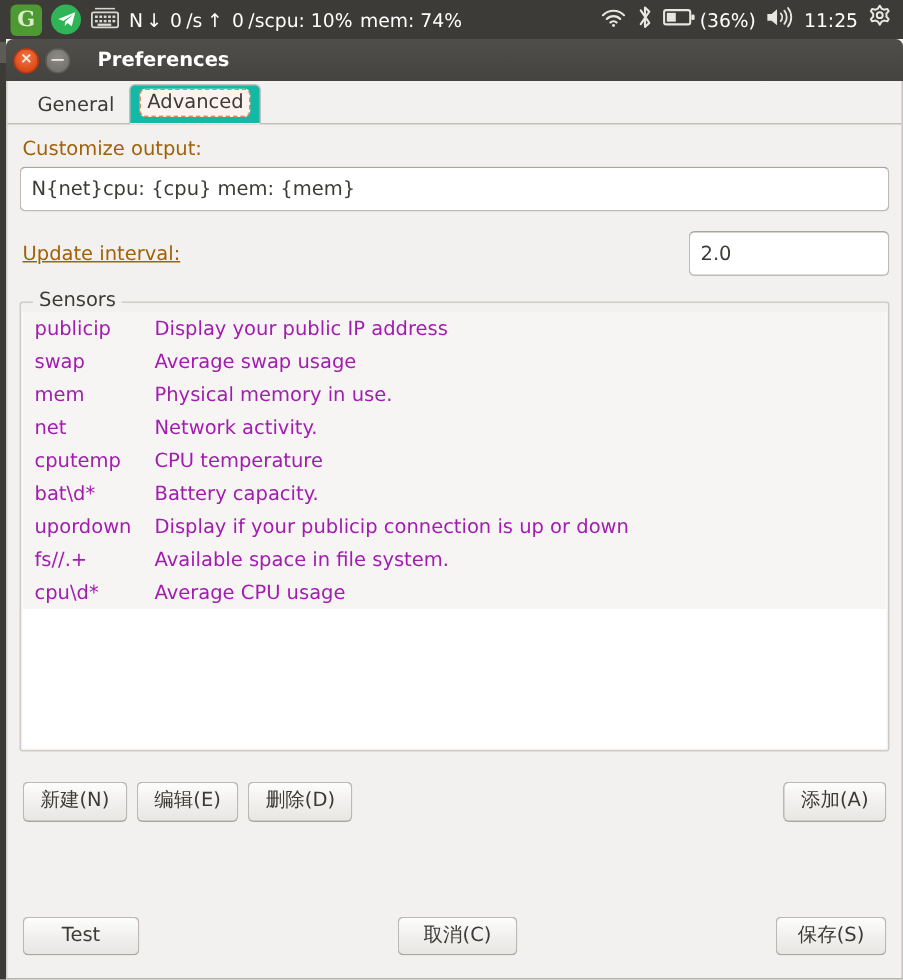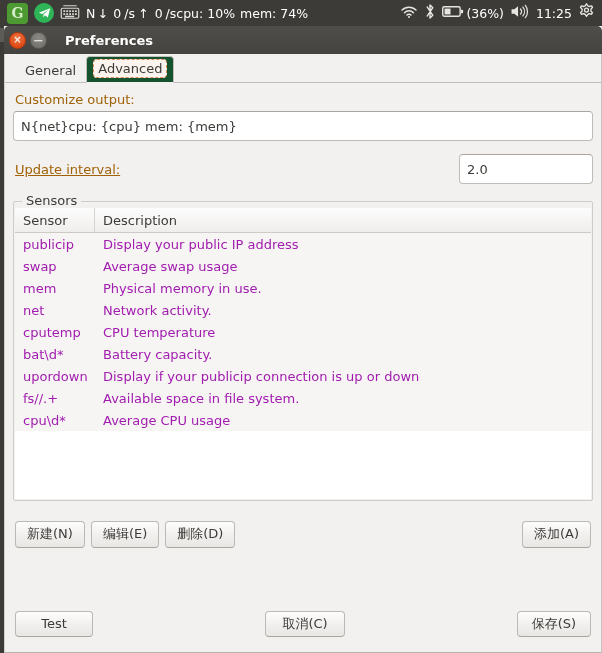--- a/index.html
+++ b/index.html
@@ -141,21 +141,21 @@
   }
   .tab {
     position: relative;
     padding: 3px 10px 5px 10px;
     font-size: 13px;
     color: #3c3b37;
     box-sizing: border-box;
     top: 1px;
   }
   .tab.active {
-    background: #14532d;
+    background: #14b8a6;
     border: 1px solid #c2beba;
     border-bottom: 1px solid #f2f1f0;
     border-top-left-radius: 4px;
     border-top-right-radius: 4px;
     text-align: center;
   }
   .tab.active .tab-focus {
     display: inline-block;
     border: 1px dashed #e08a5a;
     border-radius: 4px;
@@ -440,24 +440,20 @@
         <div class="flabel">Update interval:</div>
         <div class="textinput interval-input">
           <span>2.0</span>
         </div>
       </div>
 
       <div class="groupbox">
         <div class="group-legend">Sensors</div>
 
         <div class="treeview">
-          <div class="tv-head">
-            <div class="th th-sensor">Sensor</div>
-            <div class="th th-desc">Description</div>
-          </div>
 
           <div class="tv-rows">
             <div class="tv-row">
               <div class="td-sensor">publicip</div>
               <div class="td-desc">Display your public IP address</div>
             </div>
             <div class="tv-row">
               <div class="td-sensor">swap</div>
               <div class="td-desc">Average swap usage</div>
             </div>

